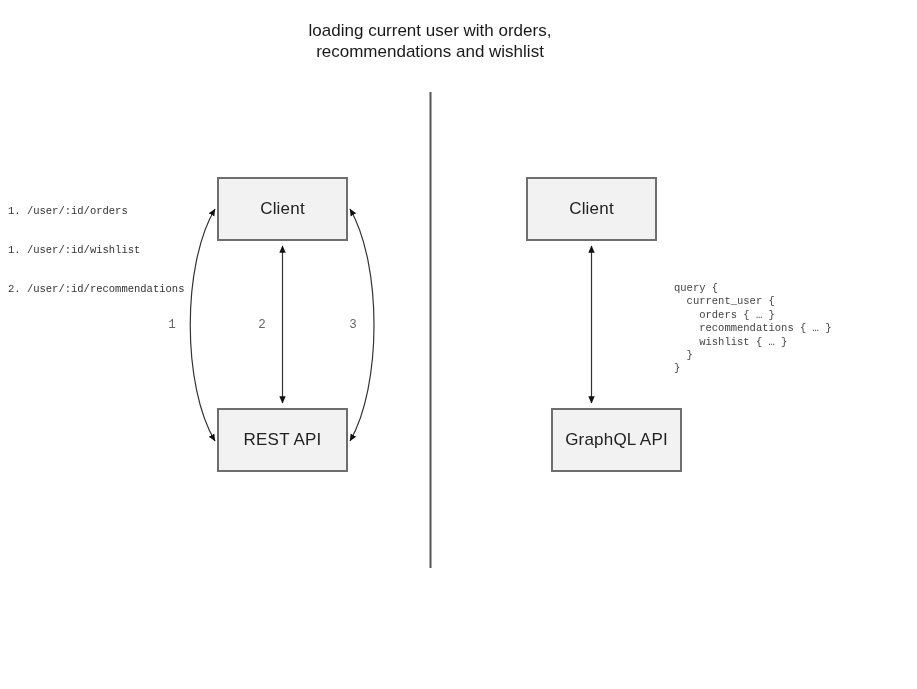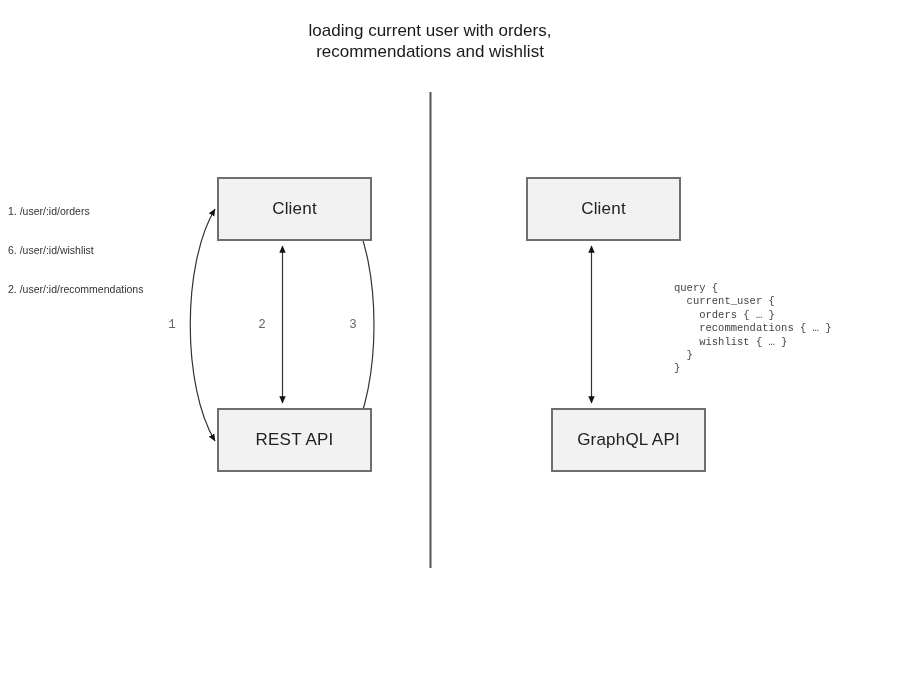--- a/index.html
+++ b/index.html
@@ -22,21 +22,21 @@
     line-height: 21px;
     color: #1a1a1a;
     white-space: pre-line;
   }
   .layer {
     position: absolute;
     left: 0; top: 0;
   }
   .node-box {
     position: absolute;
-    width: 155px;
+    width: 131px;
     height: 64px;
     box-sizing: border-box;
     background: #f2f2f2;
     border: 2px solid #6e6e6e;
     display: flex;
     align-items: center;
     justify-content: center;
   }
   .node-label {
     font-size: 17px;
@@ -45,21 +45,21 @@
   }
   .box-client-left  { left: 217px; top: 177px; }
   .box-rest         { left: 217px; top: 408px; justify-content: center; }
   .box-client-right { left: 526px; top: 177px; }
   .box-graphql      { left: 551px; top: 408px; justify-content: center; }
 
   .endpoints {
     position: absolute;
     left: 8px;
     top: 179px;
-    font-family: Liberation Sans, sans-serif;
+    font-family: Liberation Mono, monospace;
     font-size: 10.5px;
     line-height: 13px;
     color: #333333;
     white-space: pre;
   }
   .arrow-num {
     position: absolute;
     transform: translate(-50%, -50%);
     font-family: "Liberation Mono", monospace;
     font-size: 12.5px;
@@ -102,21 +102,21 @@
 
     <path d="M 282.5 246 L 282.5 403" fill="none" stroke="#333333" stroke-width="1.2" marker-start="url(#ah)" marker-end="url(#ah)"></path>
 
     <path d="M 350 209 C 382 264, 382 386, 350 441" fill="none" stroke="#333333" stroke-width="1.2" marker-start="url(#ah)" marker-end="url(#ah)"></path>
 
     <path d="M 591.5 246 L 591.5 403" fill="none" stroke="#333333" stroke-width="1.2" marker-start="url(#ah)" marker-end="url(#ah)"></path>
   </svg>
 
   <div class="endpoints">
     <div>1. /user/:id/orders</div>
-    <div>6. /user/:id/wishlist</div>
+    <div>1. /user/:id/wishlist</div>
     <div>2. /user/:id/recommendations</div>
   </div>
 
   <div class="node-box box-client-left">
     <span class="node-label">Client</span>
   </div>
 
   <div class="node-box box-rest">
     <span class="node-label">REST API</span>
   </div>

